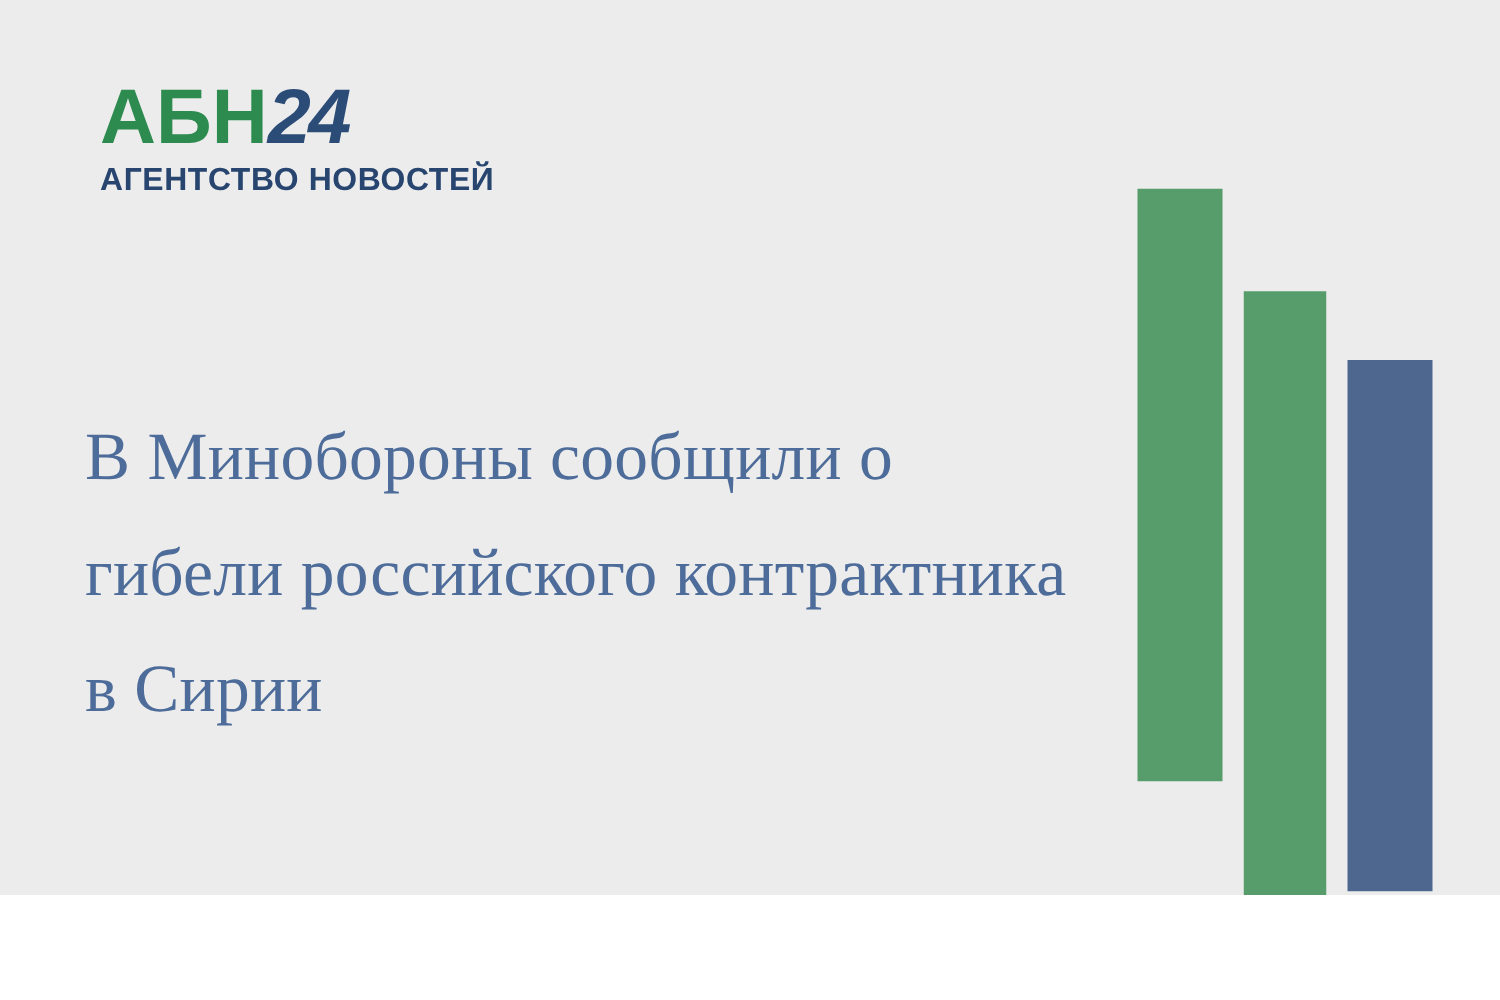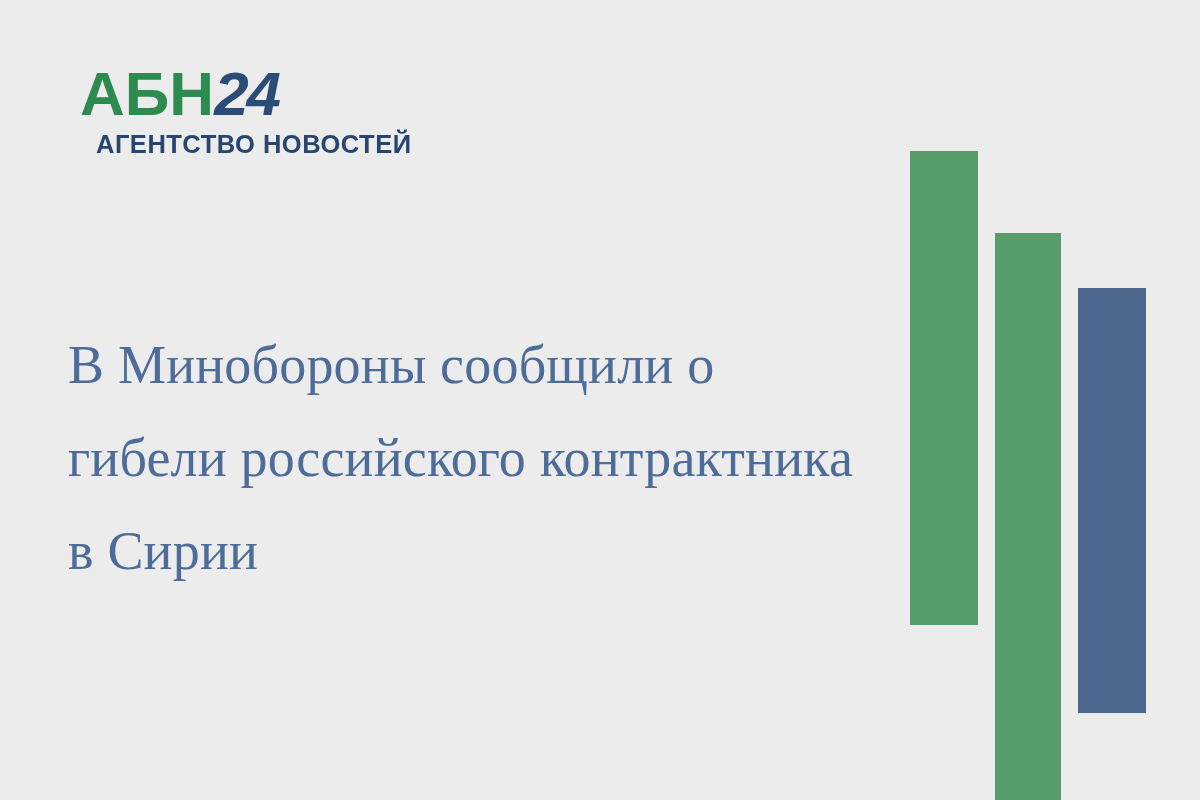--- a/index.html
+++ b/index.html
@@ -10,21 +10,21 @@
   body {
     width: 1200px;
     height: 800px;
     overflow: hidden;
     font-family: "Liberation Sans", sans-serif;
   }
 
   .card {
     position: relative;
     width: 1200px;
-    height: 800px;
+    height: 716px;
     background: #ececec;
     overflow: hidden;
   }
 
   
   .bars {
     position: absolute;
     left: 0;
     top: 0;
     width: 1200px;
@@ -72,21 +72,20 @@
   .logo-tagline {
     display: block;
     margin-top: 4px;
     color: #27456F;
     font-size: 25.5px;
     line-height: 28px;
     font-weight: 700;
     letter-spacing: 0.5px;
     white-space: nowrap;
     font-family: "Liberation Sans", sans-serif;
-    margin-left: 16px;
   }
 
   
   .headline {
     position: absolute;
     left: 68px;
     top: 319px;
     width: 810px;
     margin: 0;
     padding: 0;

